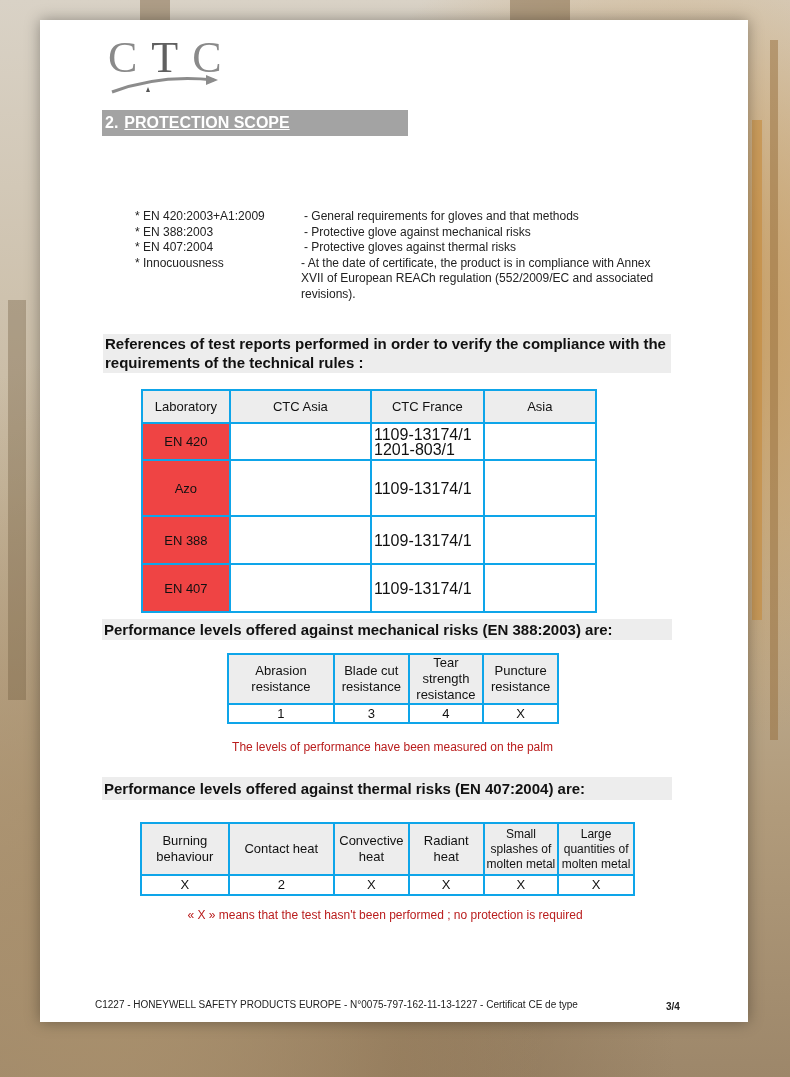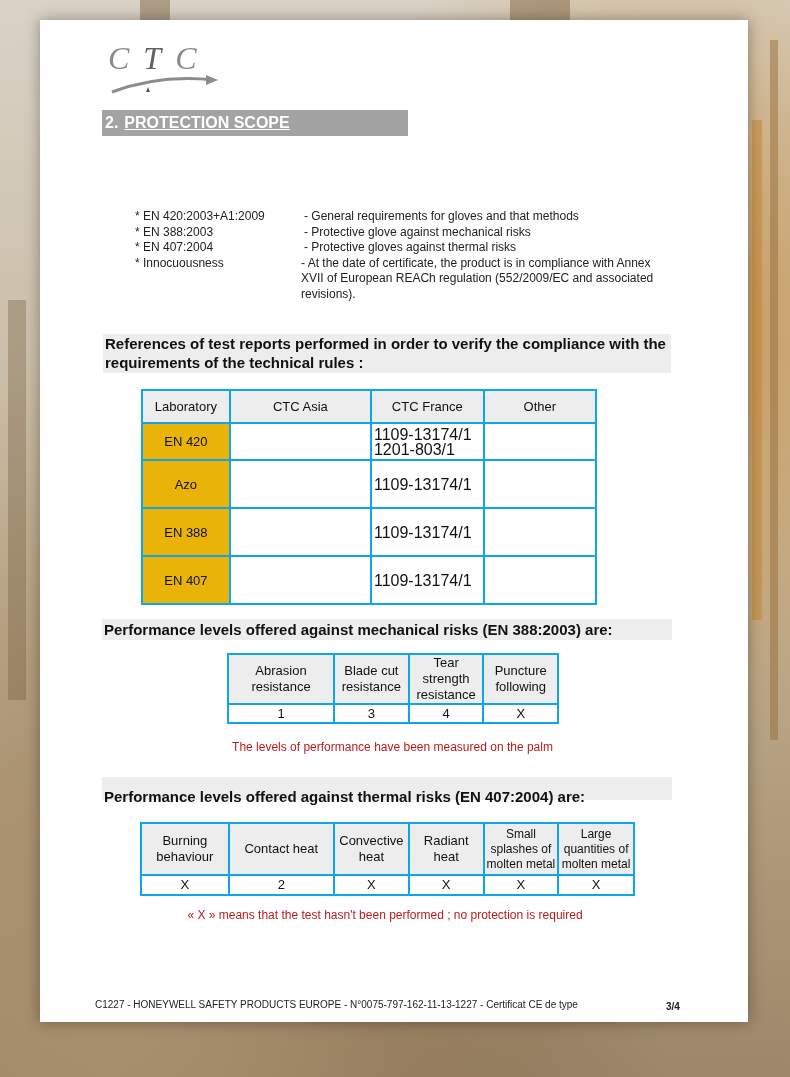--- a/index.html
+++ b/index.html
@@ -12,41 +12,41 @@
       radial-gradient(ellipse at 50% 100%, #8e7658 0%, rgba(142,118,88,0) 50%),
       linear-gradient(180deg, #d9d2c6 0%, #c7b89f 45%, #b19b7b 75%, #9d876a 100%);
   }
   .bg-strut { position: absolute; background: rgba(120,90,55,0.45); }
   .page {
     position: absolute; left: 40px; top: 20px; width: 708px; height: 1002px;
     background: #ffffff; box-shadow: 0 0 14px rgba(0,0,0,0.35);
   }
   .abs { position: absolute; }
   .logo { left: 68px; top: 14px; width: 120px; height: 64px; }
-  .logo-text { font-family: "Liberation Serif", serif; font-size: 32px; letter-spacing: 14px; color: #8a8a8a; position:absolute; left:0; top:0; line-height: 48px; font-style: italic; }
+  .logo-text { font-family: "Liberation Serif", serif; font-size: 44px; letter-spacing: 14px; color: #8a8a8a; position:absolute; left:0; top:0; line-height: 48px; }
   .logo-text .t { color: #606060; }
   .section-bar {
     left: 62px; top: 90px; width: 306px; height: 26px; background: #a3a3a3;
     color: #fff; font-weight: bold; font-size: 16px; line-height: 26px; padding-left: 3px; box-sizing: border-box;
   }
   .section-bar .num { margin-right: 6px; }
   .section-bar .ttl { text-decoration: underline; }
   .hl {
     background: #ededed; font-weight: bold; font-size: 15px; color: #111; line-height: 19px;
     padding: 0 2px; box-sizing: border-box;
   }
   .rules { font-size: 12px; color: #222; line-height: 15.5px; }
   .rule-row { position: relative; height: 15.5px; }
   .rule-std { position: absolute; left: 0; }
   .rule-desc { position: absolute; left: 169px; width: 360px; }
   table { border-collapse: collapse; position: absolute; }
   td { border: 2px solid #0ea5e9; text-align: center; color: #111; padding: 0; }
   .t1 td { font-size: 13px; }
   .t1 .hdr td { background: #ededed; height: 31px; }
-  .t1 .lab { background: #eab308; }
+  .t1 .lab { background: #ef4444; }
   .t1 .ref { text-align: left; font-size: 16px; padding-left: 2px; line-height: 15px; }
   .t2 td, .t3 td { font-size: 13px; line-height: 16px; }
   .t2 .hdr td, .t3 .hdr td { background: #ededed; }
   .note { font-size: 12px; color: #b91c1c; text-align: center; }
   .footer { font-size: 10px; color: #222; }
 </style>
 </head>
 <body>
 
 <div class="bg-strut" style="left:140px;top:0;width:30px;height:20px;"></div>
@@ -99,32 +99,32 @@
         <col style="width:88px">
         <col style="width:142px">
         <col style="width:113px">
         <col style="width:113px">
       </colgroup>
     <tbody>
         <tr class="hdr">
       <td>Laboratory</td>
       <td>CTC Asia</td>
       <td>CTC France</td>
-      <td>Other</td>
+      <td>Asia</td>
     </tr>
     <tr style="height:37px;">
       <td class="lab">EN 420</td>
       <td></td>
       <td class="ref">
         <div>1109-13174/1</div>
         <div>1201-803/1</div>
       </td>
       <td></td>
     </tr>
-    <tr style="height:48px;">
+    <tr style="height:56px;">
       <td class="lab">Azo</td>
       <td></td>
       <td class="ref">1109-13174/1</td>
       <td></td>
     </tr>
     <tr style="height:48px;">
       <td class="lab">EN 388</td>
       <td></td>
       <td class="ref">1109-13174/1</td>
       <td></td>
@@ -145,34 +145,34 @@
         <col style="width:107px">
         <col style="width:75px">
         <col style="width:75px">
         <col style="width:75px">
       </colgroup>
     <tbody>
         <tr class="hdr" style="height:48px;">
       <td>Abrasion resistance</td>
       <td>Blade cut resistance</td>
       <td>Tear strength resistance</td>
-      <td>Puncture following</td>
+      <td>Puncture resistance</td>
     </tr>
     <tr style="height:19px;">
       <td>1</td>
       <td>3</td>
       <td>4</td>
       <td>X</td>
     </tr>
   </tbody>
     </table>
 
   <div class="abs note" style="left:150px;top:720px;width:405px;">The levels of performance have been measured on the palm</div>
 
-  <div class="abs hl" style="left:62px;top:757px;width:570px;height:23px;padding-top:10px;">Performance levels offered against thermal risks (EN 407:2004) are:</div>
+  <div class="abs hl" style="left:62px;top:757px;width:570px;height:23px;padding-top:2px;">Performance levels offered against thermal risks (EN 407:2004) are:</div>
 
   <table class="t3" style="left:100px;top:802px;width:495px;">
     <colgroup>
         <col style="width:88px">
         <col style="width:106px">
         <col style="width:75px">
         <col style="width:75px">
         <col style="width:75px">
         <col style="width:76px">
       </colgroup>

